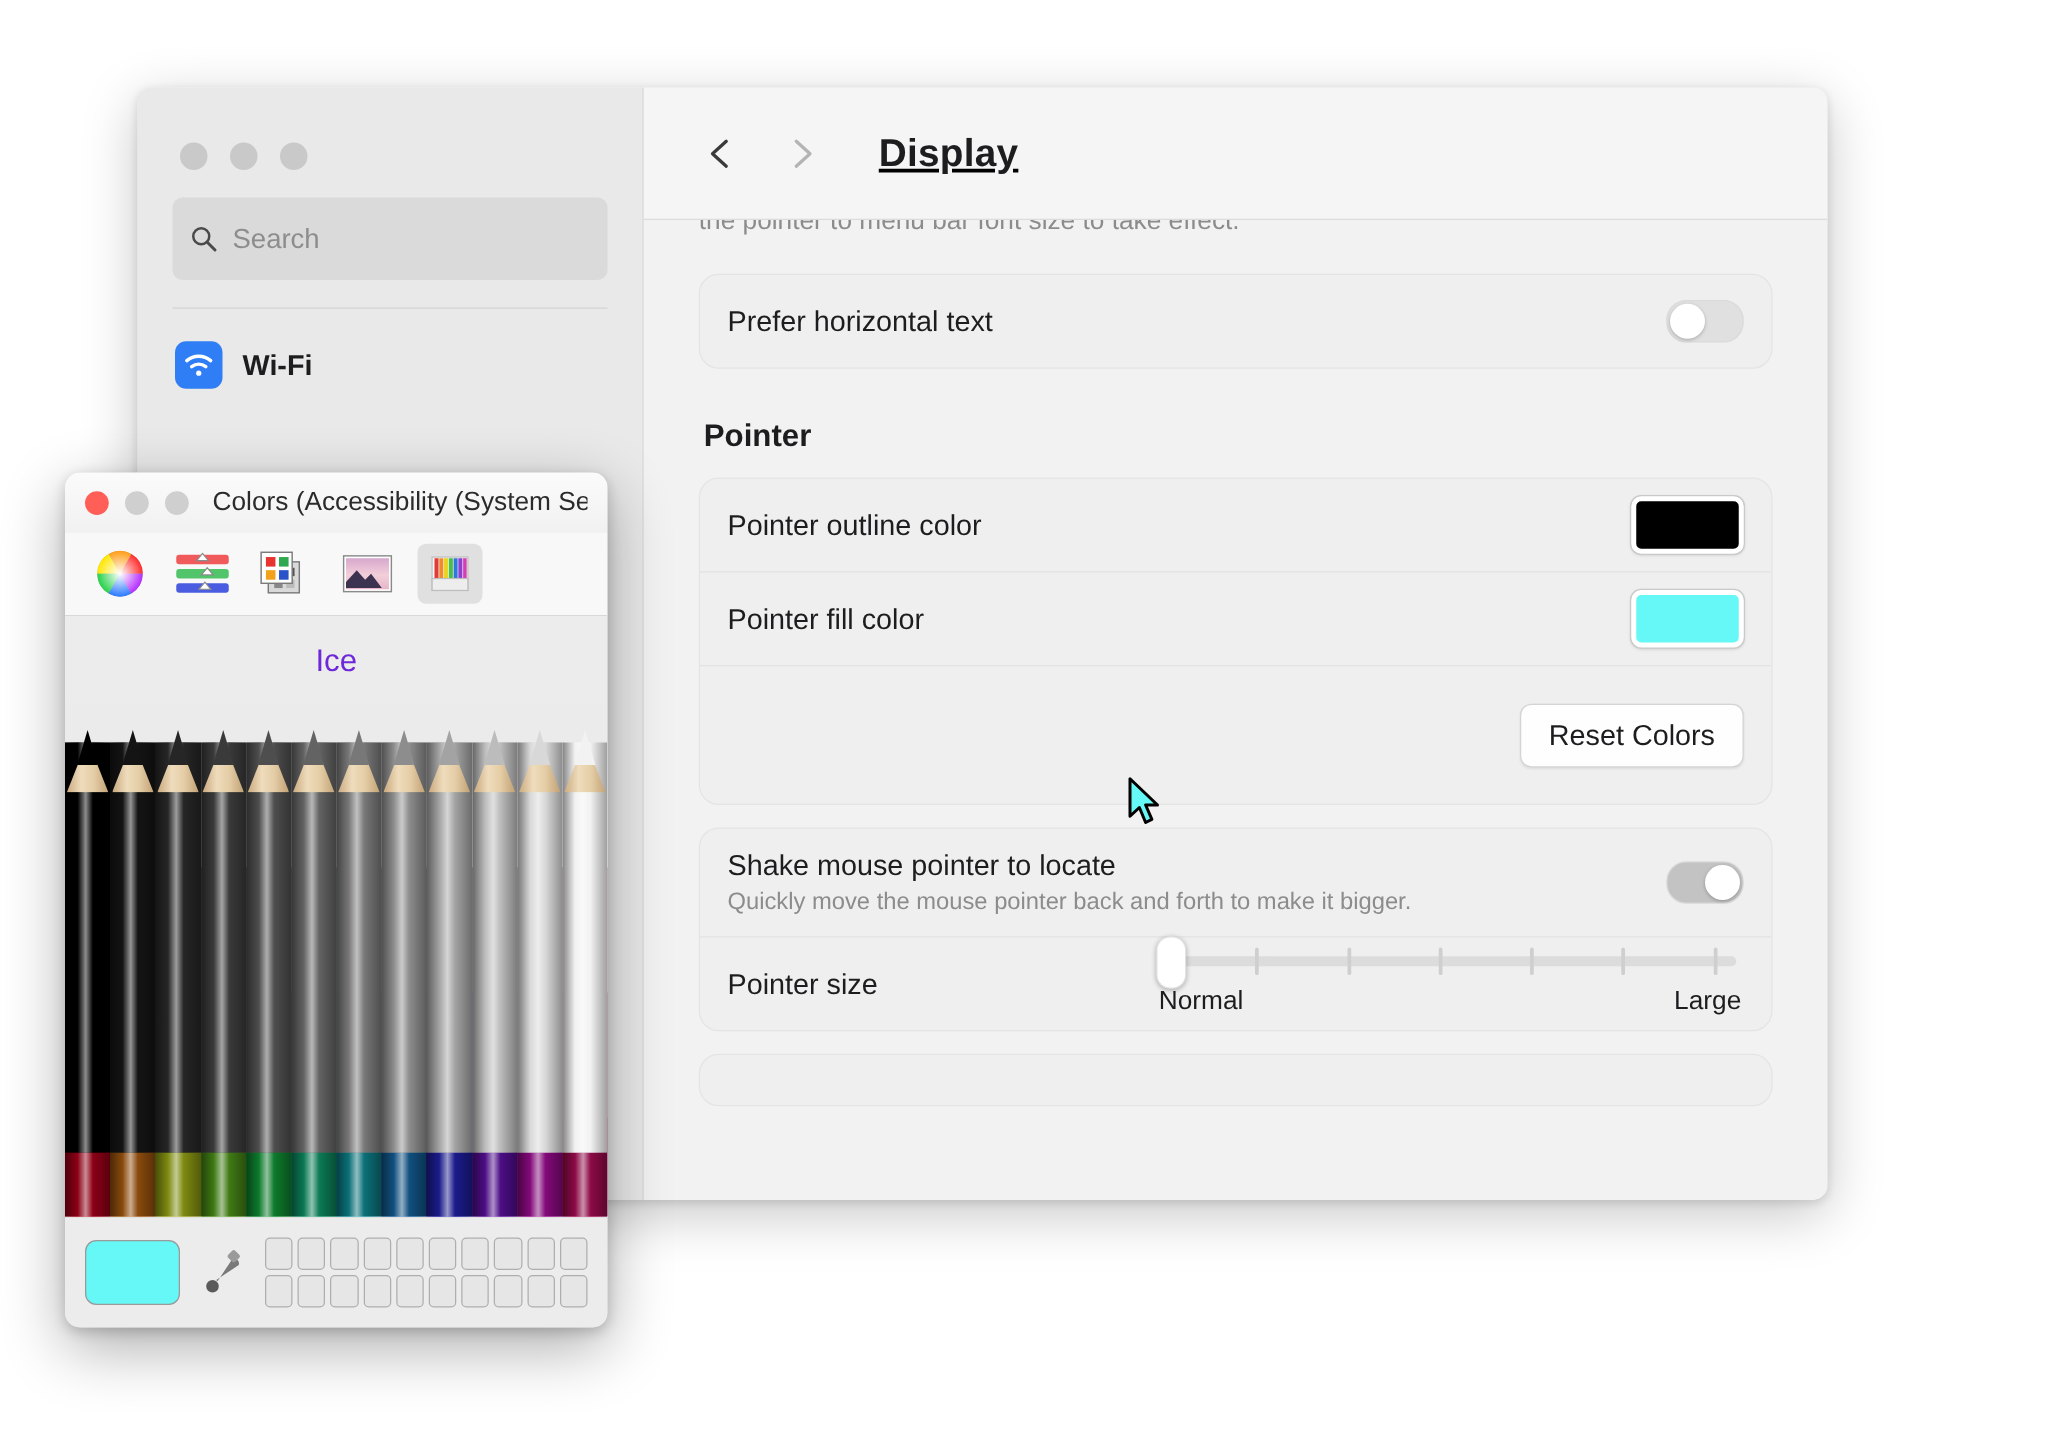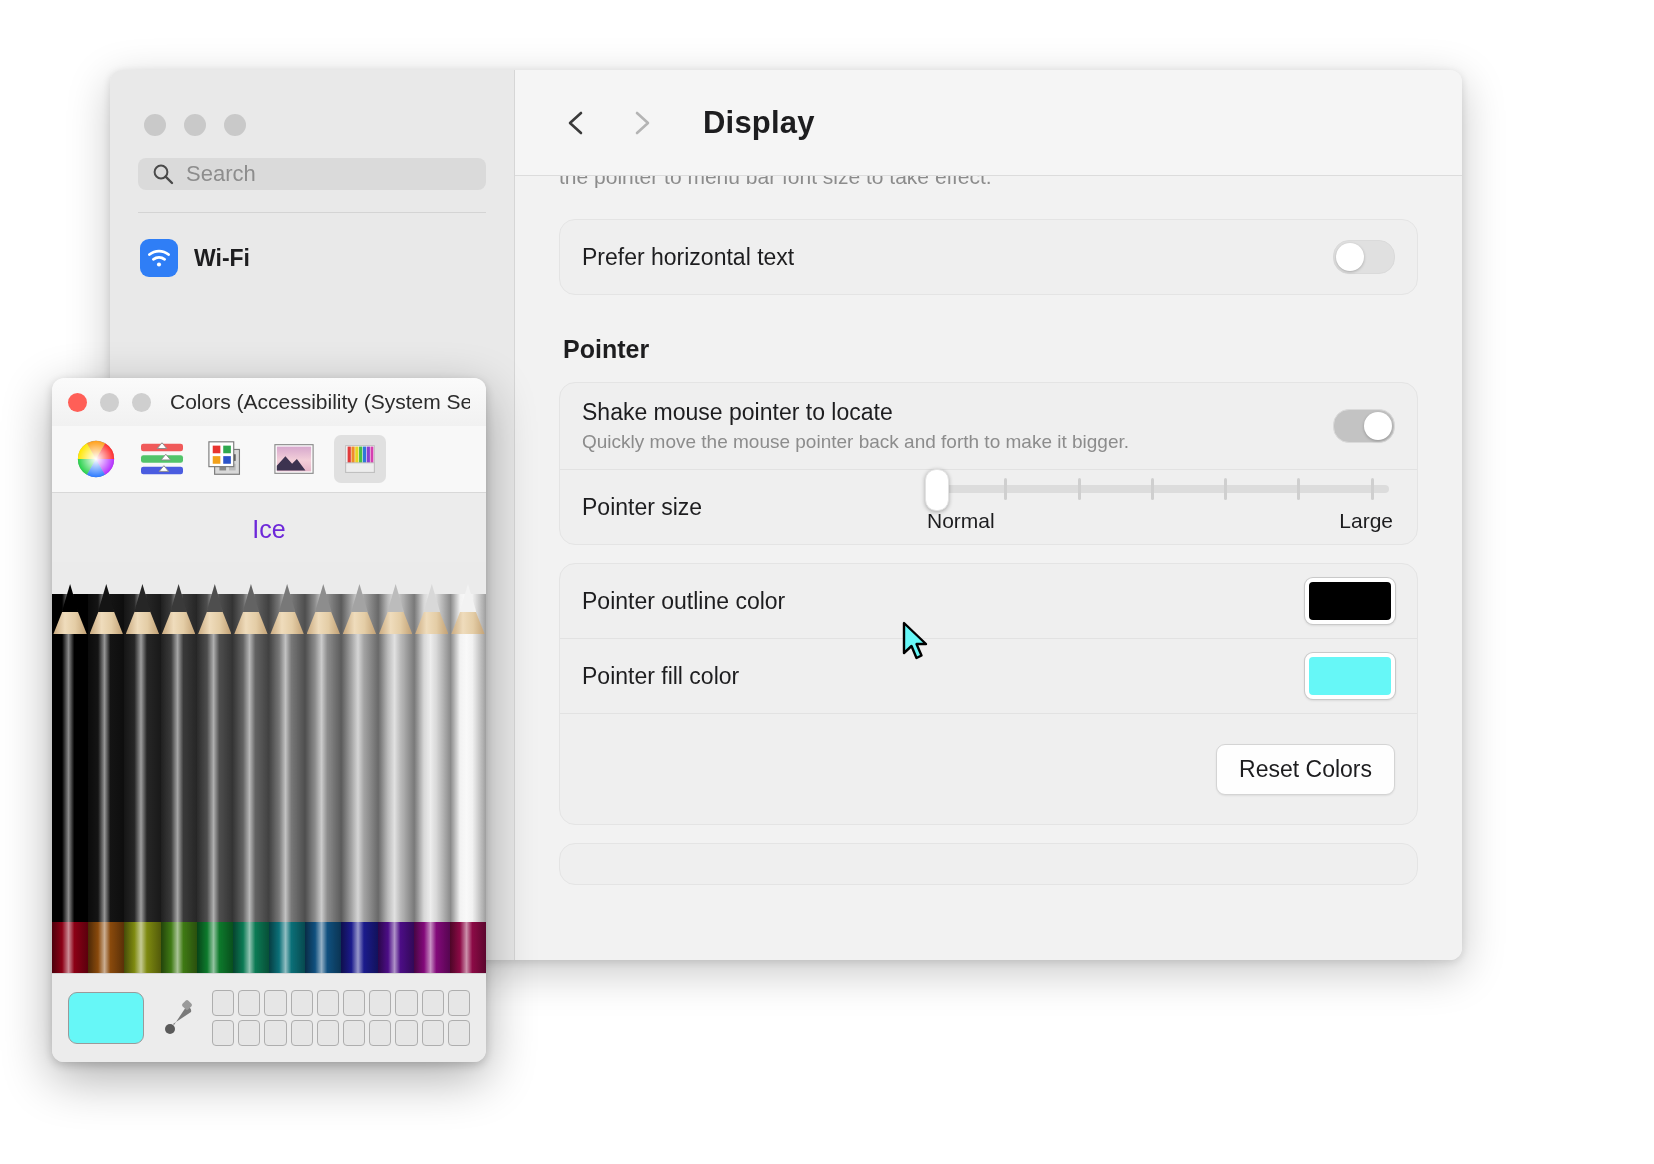--- a/index.html
+++ b/index.html
@@ -19,21 +19,21 @@
   
   #sidebar{
     width:404px;height:100%;background:#e9e9e9;
     border-right:1px solid #d6d6d6;position:relative;
     display:flex;flex-direction:column;
   }
   .traffic{display:flex;gap:18px;padding:44px 0 0 34px;}
   .tl{width:22px;height:22px;border-radius:50%;background:#c9c9c9;}
   #search-wrap{padding:22px 28px 0 28px;}
   #search-box{
-    height:32px;background:#dadada;border-radius:8px;
+    height:66px;background:#dadada;border-radius:8px;
     display:flex;align-items:center;padding:0 14px;gap:10px;
   }
   #search-box .sicon{width:22px;height:22px;flex:0 0 22px;}
   #search-input{
     border:0;background:transparent;outline:none;flex:1;
     font-family:"Liberation Sans",sans-serif;font-size:22px;color:#3a3a3a;
   }
   #search-input::placeholder{color:#8d8d8d;}
   #sidebar-divider{height:1px;background:#d4d4d4;margin-top:22px;}
   #sidebar-list{padding:18px 20px 0 20px;}
@@ -44,21 +44,21 @@
   .side-ico{
     width:38px;height:38px;border-radius:9px;flex:0 0 38px;
     background:#2f7ef6;display:flex;align-items:center;justify-content:center;
   }
   .side-label{font-size:23px;color:#1d1d1f;}
   
   #detail{flex:1;height:100%;background:#f2f2f2;position:relative;overflow:hidden;}
   #toolbar{
     height:105px;background:#f5f5f5;border-bottom:1px solid #dcdcdc;
     display:flex;align-items:center;padding-left:44px;gap:28px;
-    position:relative;z-index:5;
+    position:relative;z-index:5;text-decoration:underline;
   }
   .navbtn{width:36px;height:36px;display:flex;align-items:center;justify-content:center;}
   #toolbar-title{font-size:31px;font-weight:bold;color:#1d1d1f;margin-left:16px;letter-spacing:.2px;}
   #content{
     position:absolute;left:0;right:0;top:105px;bottom:0;
     padding:0 44px;
   }
   .cut-text{
     color:#8c8c8c;font-size:21px;
     margin:0;padding-top:0;position:relative;top:-10px;
@@ -237,20 +237,34 @@
       <div class="card">
         <div class="row">
           <span class="row-label">Prefer horizontal text</span>
           <span class="toggle">
             <span class="knob"></span>
           </span>
         </div>
       </div>
 
       <div class="section-title">Pointer</div>
+
+      <div class="card">
+        <div class="row">
+          <span class="row-label">Pointer outline color</span>
+          <span class="swatch-btn" id="outline-swatch" style="background: rgb(0, 0, 0);"></span>
+        </div>
+        <div class="row">
+          <span class="row-label">Pointer fill color</span>
+          <span class="swatch-btn" id="fill-swatch" style="background: rgb(102, 247, 247);"></span>
+        </div>
+        <div class="row btn-row">
+          <button id="reset-colors">Reset Colors</button>
+        </div>
+      </div>
 
       <div class="card">
         <div class="row">
           <div class="row-stack">
             <div class="row-label">Shake mouse pointer to locate</div>
             <div class="row-sub">Quickly move the mouse pointer back and forth to make it bigger.</div>
           </div>
           <span class="toggle on">
             <span class="knob"></span>
           </span>
@@ -266,34 +280,20 @@
               <span class="tick" style="left:64%"></span>
               <span class="tick" style="left:80%"></span>
               <span class="tick" style="left:96%"></span>
               <span id="slider-knob" style="left: calc(0% - 6px);"></span>
             </div>
             <div id="slider-labels">
               <span>Normal</span>
               <span>Large</span>
             </div>
           </div>
-        </div>
-      </div>
-
-      <div class="card">
-        <div class="row">
-          <span class="row-label">Pointer outline color</span>
-          <span class="swatch-btn" id="outline-swatch" style="background: rgb(0, 0, 0);"></span>
-        </div>
-        <div class="row">
-          <span class="row-label">Pointer fill color</span>
-          <span class="swatch-btn" id="fill-swatch" style="background: rgb(102, 247, 247);"></span>
-        </div>
-        <div class="row btn-row">
-          <button id="reset-colors">Reset Colors</button>
         </div>
       </div>
 
 
       <div class="card" style="height:40px"></div>
     </div>
   </div>
 </div>
 
 <div id="colors-panel">

